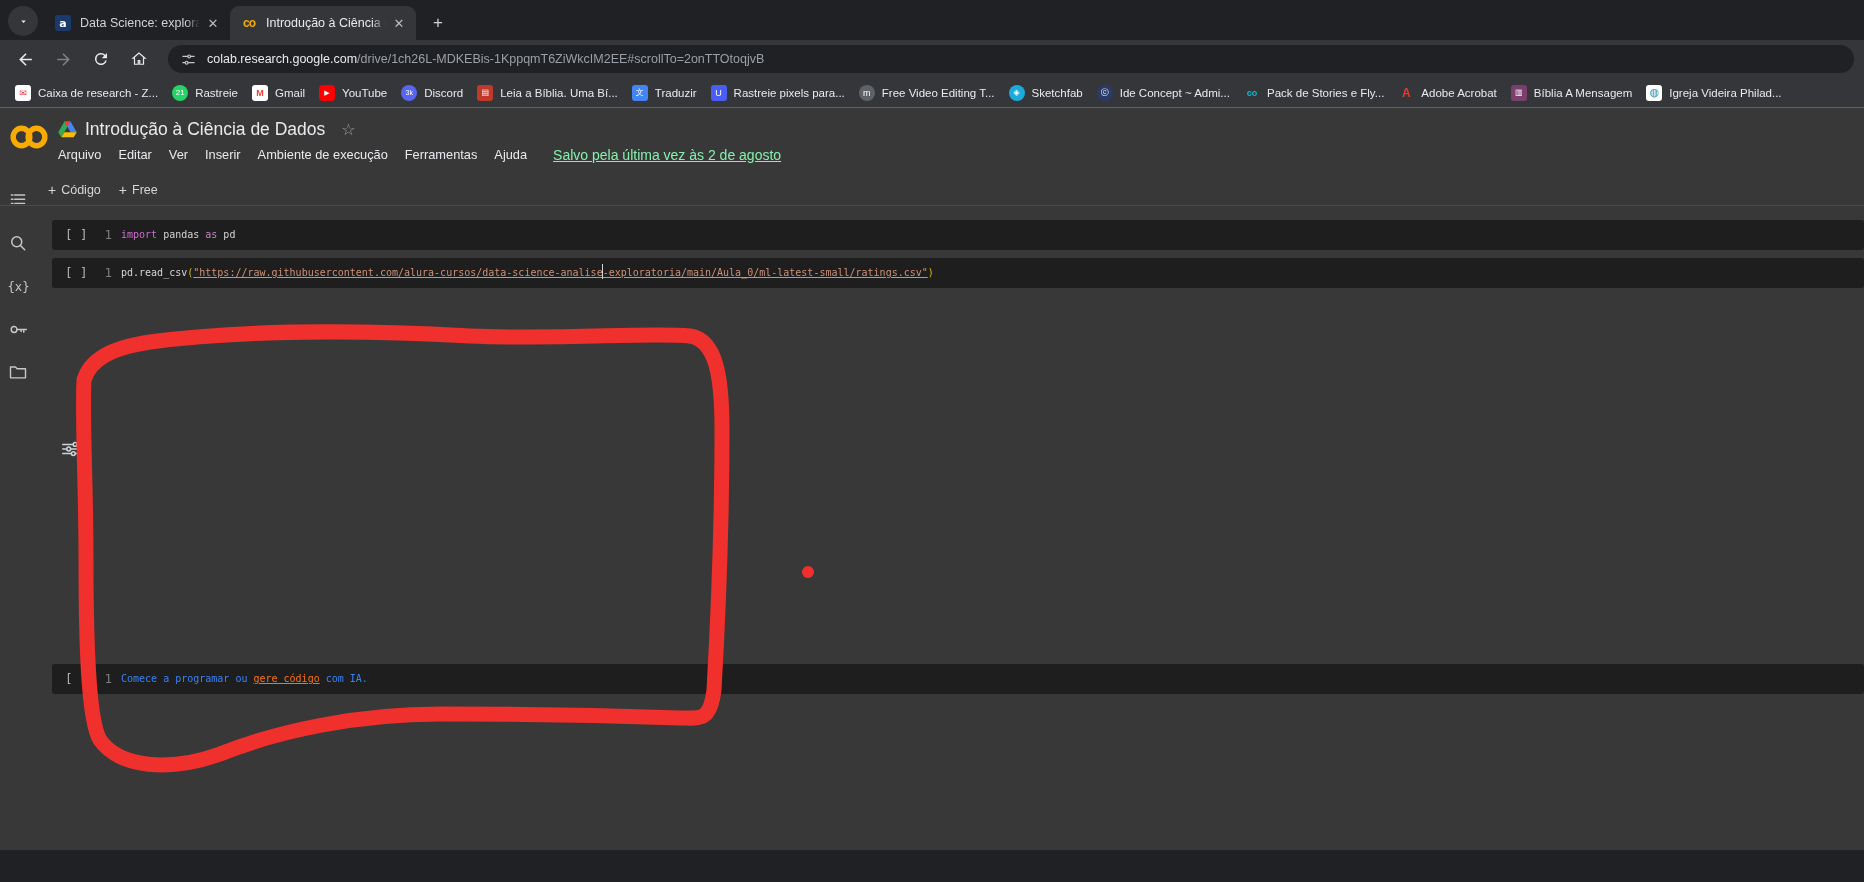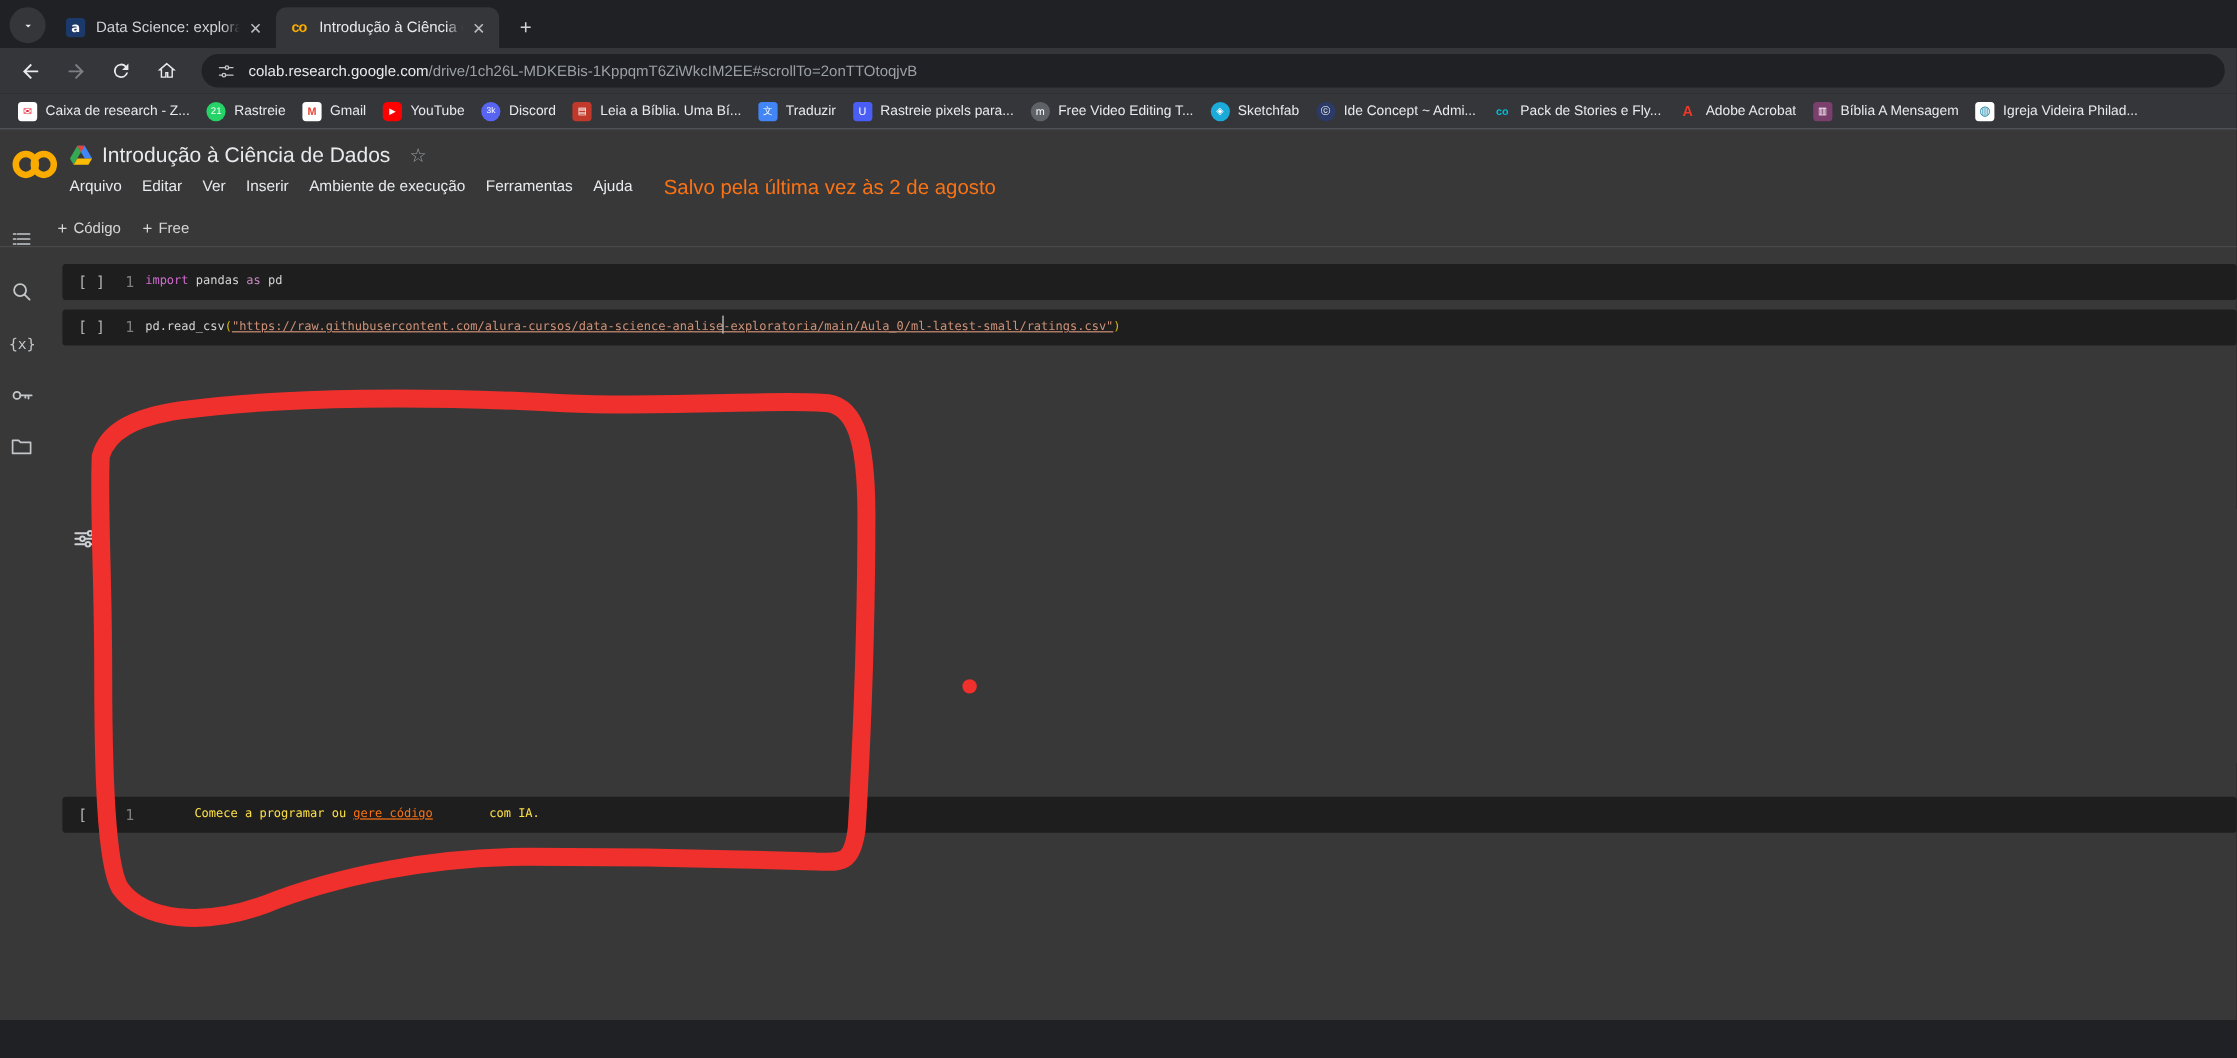--- a/index.html
+++ b/index.html
@@ -108,21 +108,21 @@
   .colab-head-main { flex: 1 1 auto; padding-top: 1px; }
   .doc-title-row { display: flex; align-items: center; }
   .drive-icon { width: 20px; height: 20px; margin-right: 7px; flex: 0 0 auto; }
   .doc-title { font-size: 17.5px; color: #e8eaed; font-family: "Liberation Sans", sans-serif; }
   .star-icon { margin-left: 16px; color: #9aa0a6; font-size: 16px; }
   .menu-row { display: flex; margin-top: 7px; }
   .menu-item {
     font-size: 12.8px; color: #e8eaed; margin-right: 17px; white-space: nowrap;
   }
   .save-status {
-    font-size: 17px; color: #f97316; 
+    font-size: 14px; color: #86efac; text-decoration: underline;
     margin-left: 9px; white-space: nowrap;
   }
 
   .cell-toolbar {
     display: flex; align-items: center; height: 32px;
     padding-left: 48px; border-bottom: 1px solid #4a4a4a;
     margin-top: 4px;
   }
   .tb-btn {
     display: flex; align-items: center; font-size: 12.5px;
@@ -165,21 +165,21 @@
   }
   .kw { color: #cf6ccf; }
   .kw2 { color: #c586c0; }
   .str { color: #ce9178; text-decoration: underline; text-decoration-color: #ce9178; }
   .paren { color: #ddbb00; }
   .plain { color: #d4d4d4; }
   .caret {
     display: inline-block; width: 1px; height: 15px; background: #d4d4d4;
     vertical-align: -3px; margin: 0 -0.5px;
   }
-  .ghost { color: #fde047; margin-left: 41px; }
+  .ghost { color: #3b82f6; }
   .ghost-link { color: #f97316; text-decoration: underline; }
 
   .out-toolbar-icon {
     position: absolute; left: 60px; top: 330px;
     width: 22px; height: 22px; color: #cfd2d6;
   }
 
   
   .annotation {
     position: absolute; left: 0; top: 0; width: 1864px; height: 882px;

